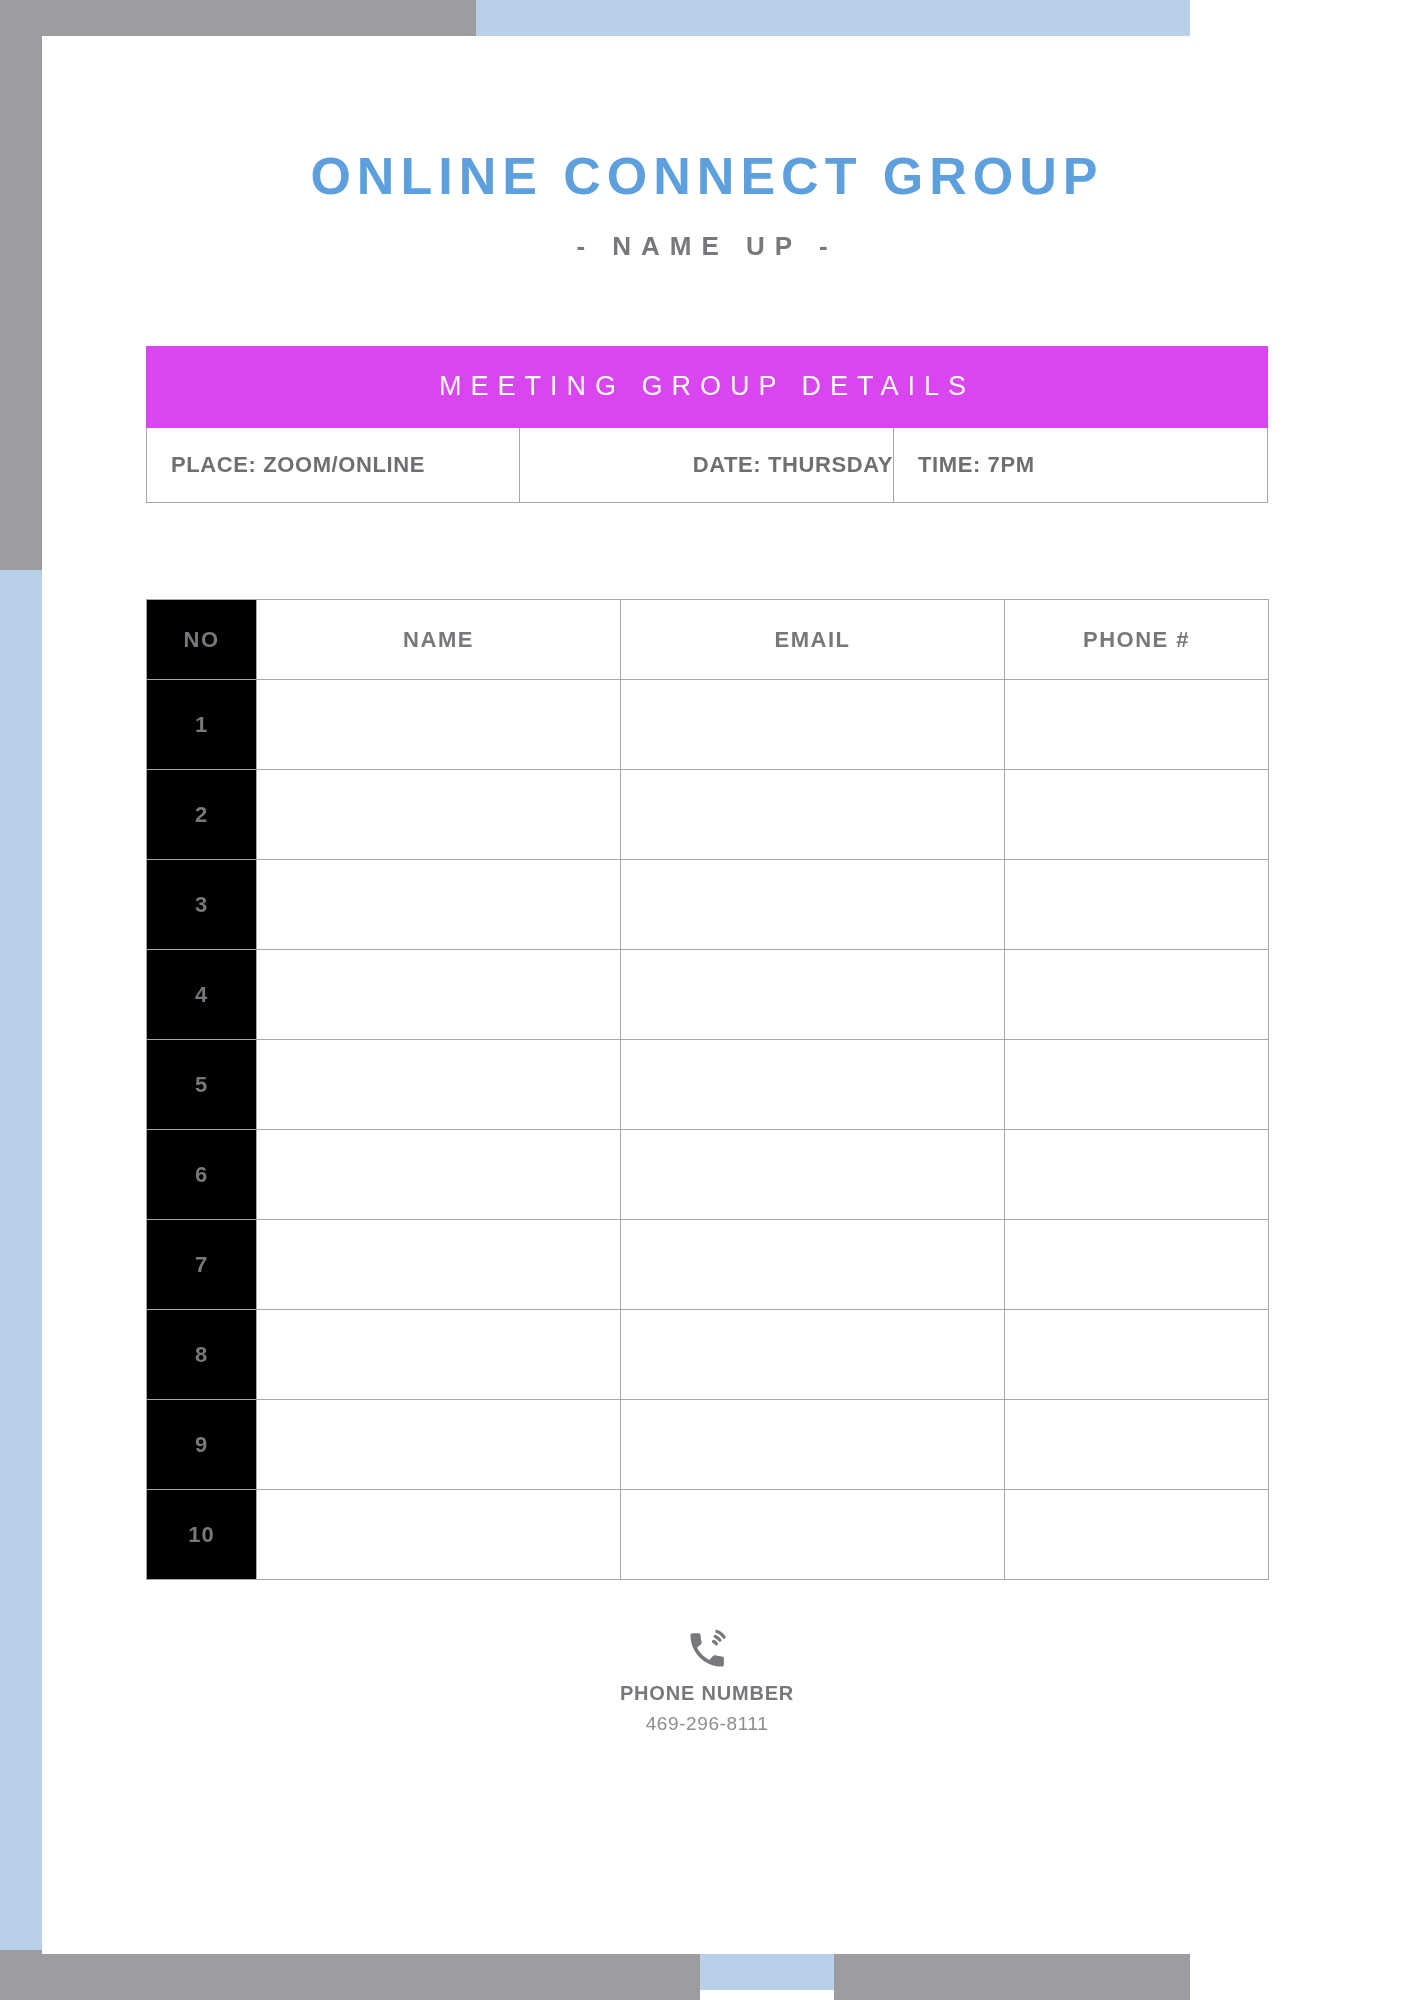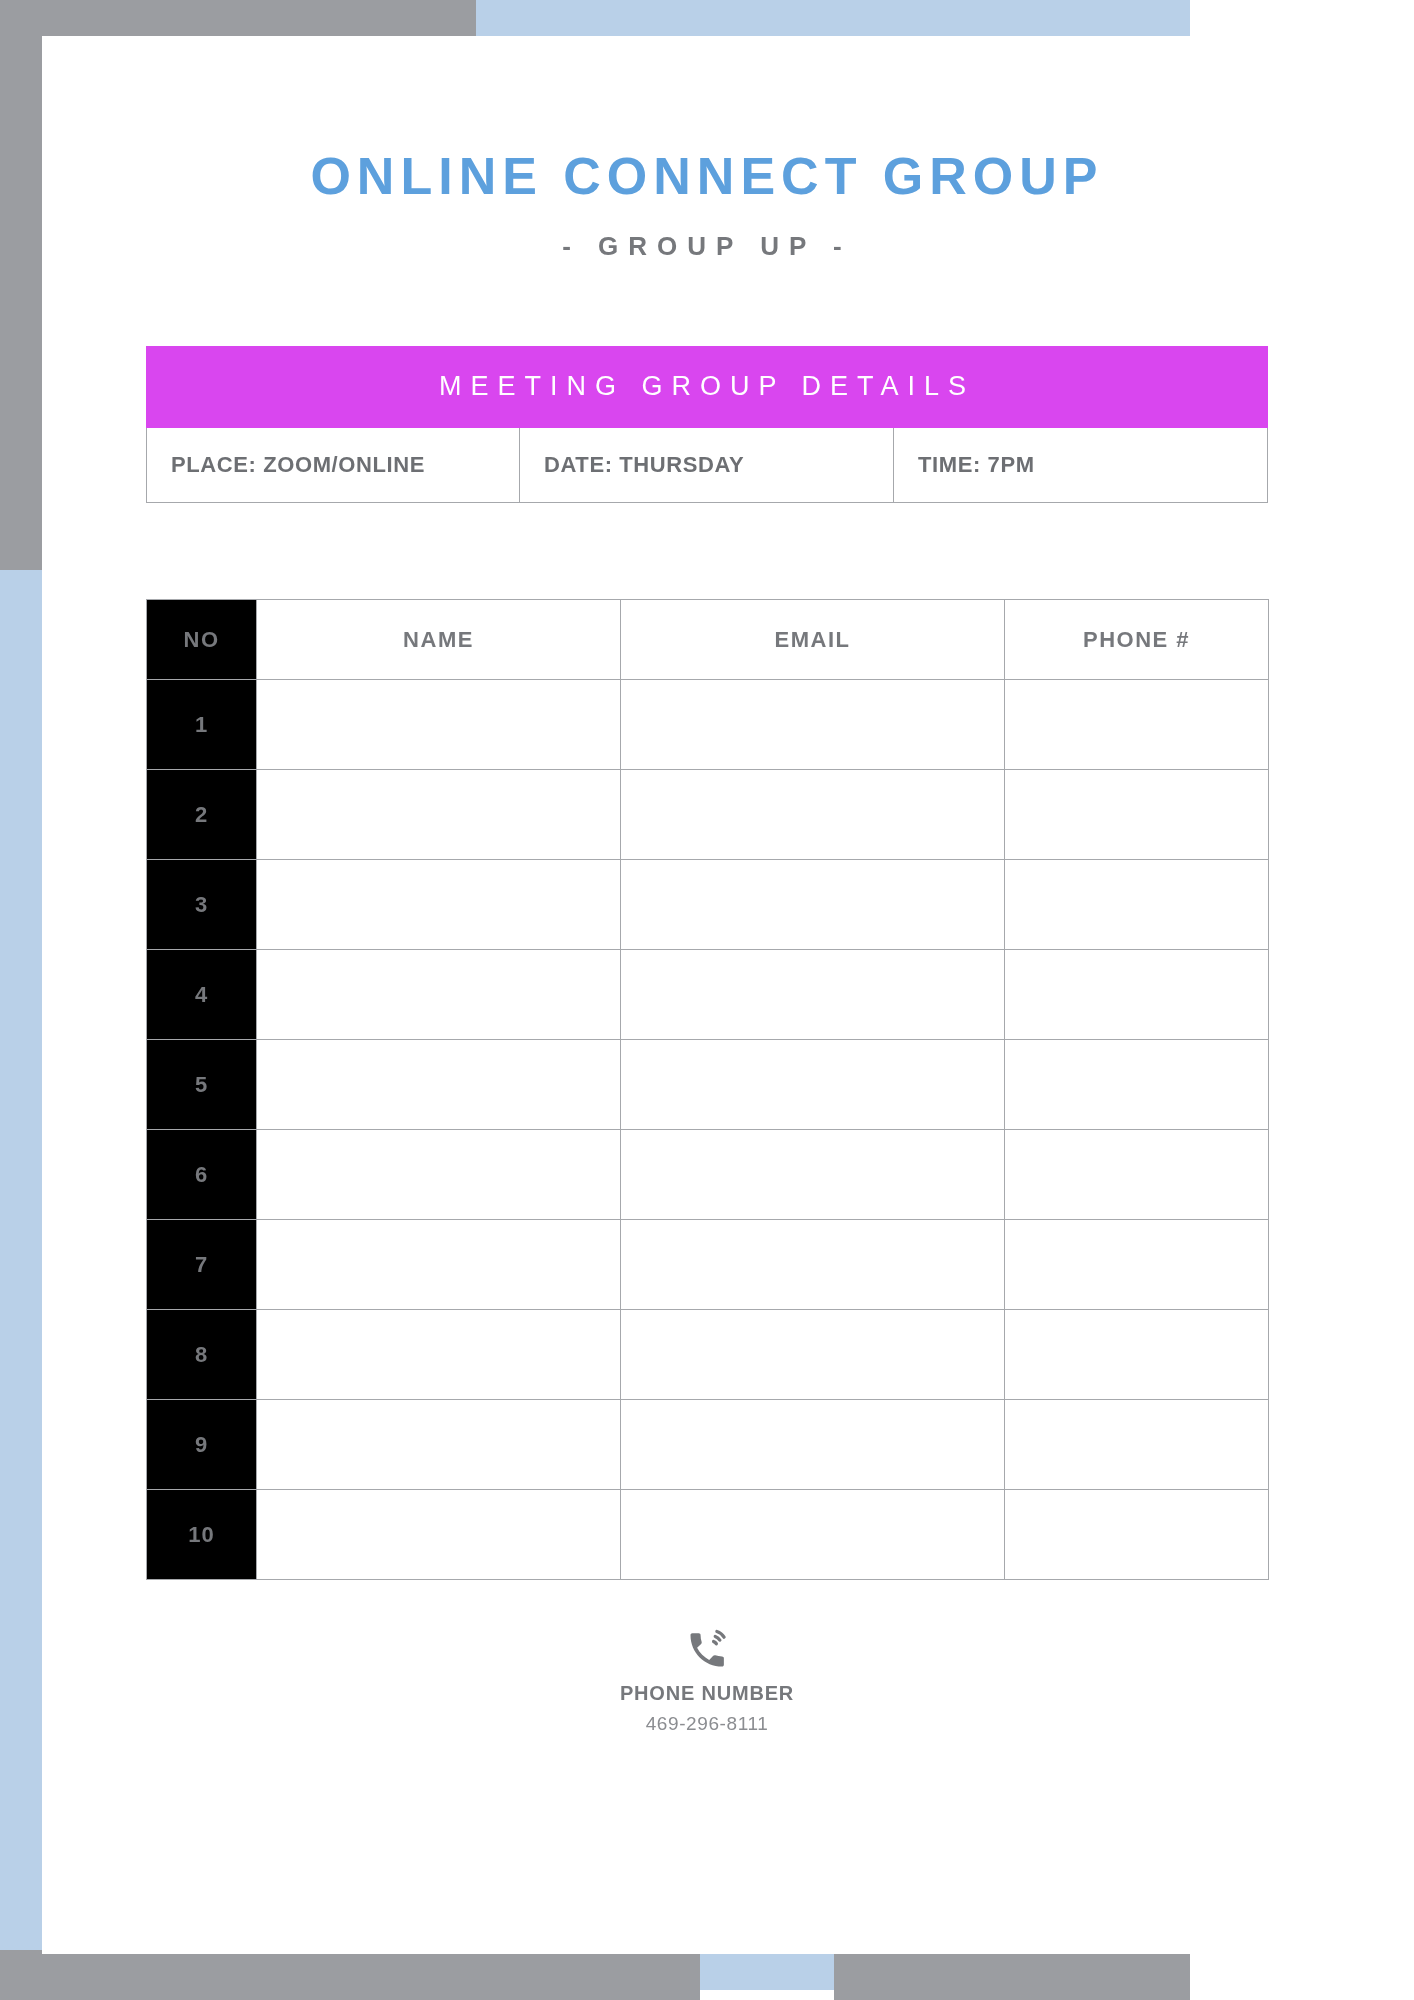--- a/index.html
+++ b/index.html
@@ -118,21 +118,21 @@
     border: 1px solid #a6a8ac;
     border-top: none;
     box-sizing: border-box;
     padding: 24px 0 24px 24px;
     font-size: 22px;
     font-weight: bold;
     color: #6d6f73;
     letter-spacing: 0.6px;
   }
   .details-cell.c1 { width: 373px; border-right: none; }
-  .details-cell.c2 { width: 374px; border-right: none; }
+  .details-cell.c2 { width: 374px; border-right: none; text-align: right; }
   .details-cell.c3 { width: 375px; }
 
   
   .table-wrap {
     margin: 96px auto 0 auto;
     width: 1122px;
   }
   table.signup {
     border-collapse: collapse;
     width: 100%;
@@ -195,21 +195,21 @@
 
   <div class="bg-grey-left"></div>
   <div class="bg-blue-right"></div>
   <div class="bg-blue-left"></div>
   <div class="bg-grey-bottom-right"></div>
   <div class="bg-grey-bottom-left"></div>
 
   <div class="card">
 
     <h1 class="title">ONLINE CONNECT GROUP</h1>
-    <div class="subtitle">-  GROUP UP  -</div>
+    <div class="subtitle">-  NAME UP  -</div>
 
     <div class="details-wrap">
       <div class="details-header">MEETING GROUP DETAILS</div>
       <div class="details-row">
         <div class="details-cell c1">PLACE: ZOOM/ONLINE</div>
         <div class="details-cell c2">DATE: THURSDAY</div>
         <div class="details-cell c3">TIME: 7PM</div>
       </div>
     </div>
 

